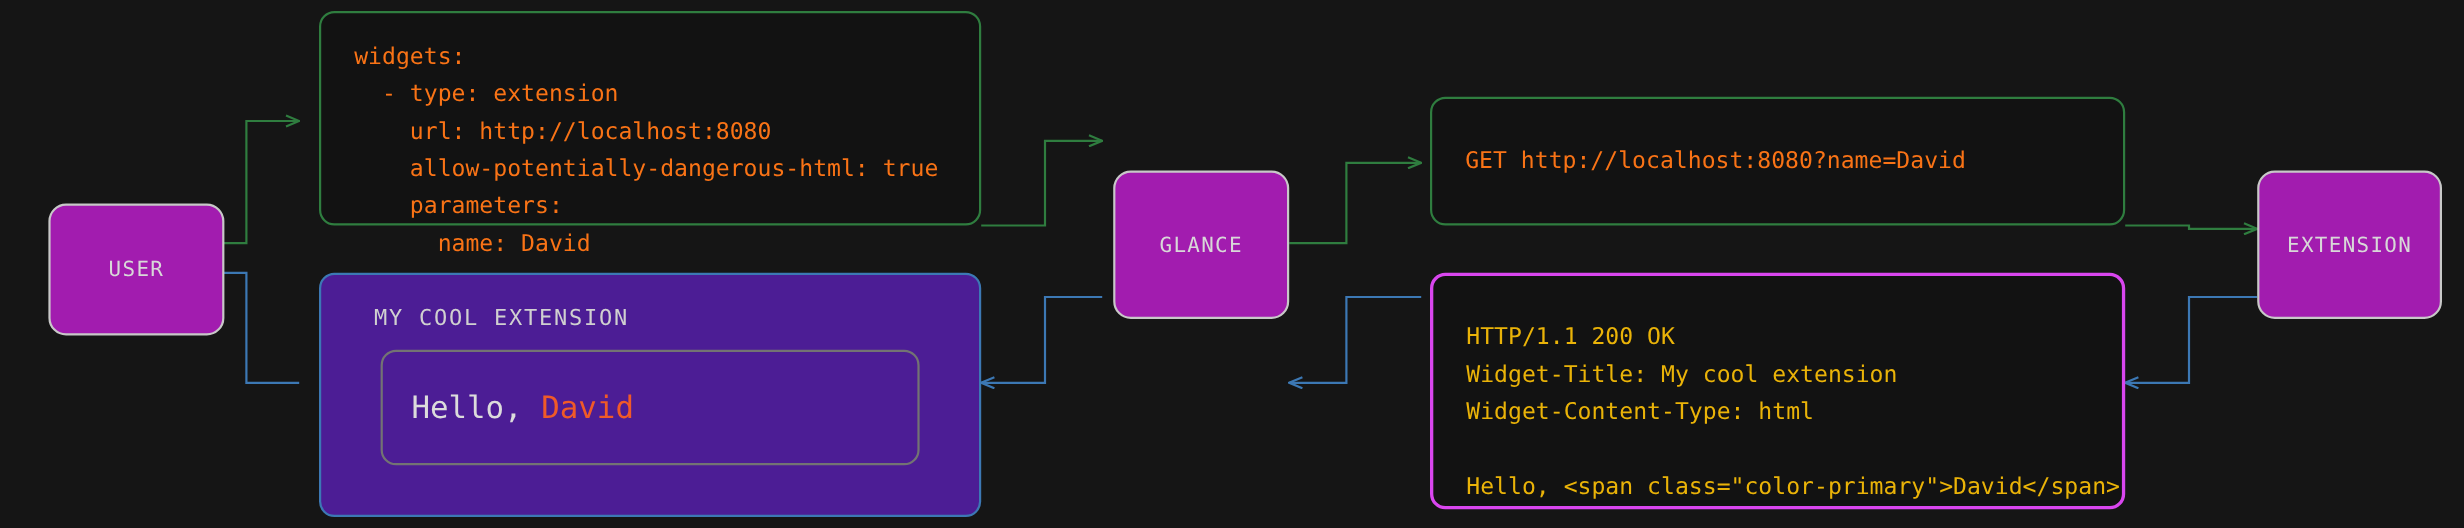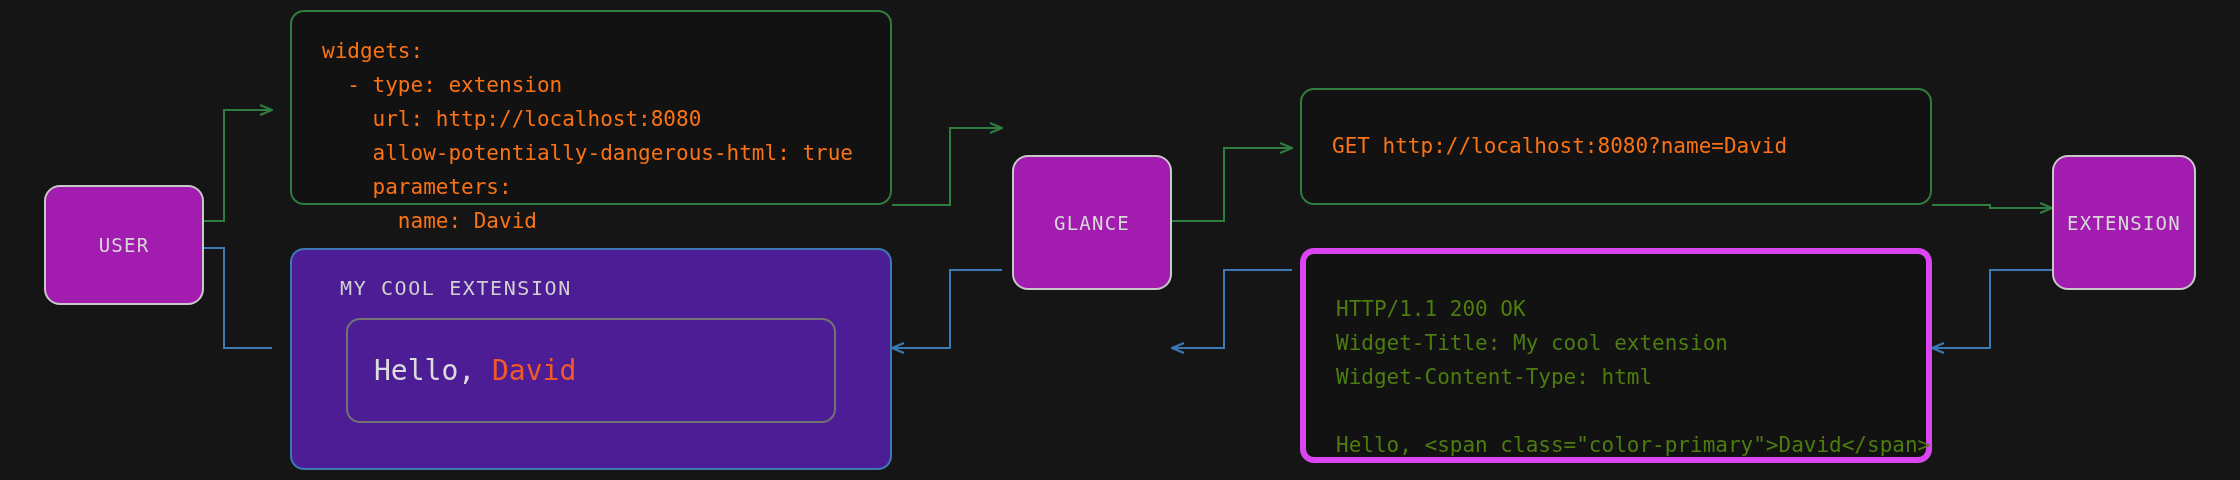--- a/index.html
+++ b/index.html
@@ -39,21 +39,21 @@
     position: absolute;
     border-radius: 14px;
     background: #121212;
     font-family: "DejaVu Sans Mono", monospace;
     font-size: 21px;
     line-height: 1.62;
     white-space: pre;
     padding: 22px 30px;
   }
   .codebox.green { border: 2px solid #2f7d3f; color: #f97316; }
-  .codebox.blue  { border: 6px solid #d946ef; color: #4d7c0f; }
+  .codebox.blue  { border: 3px solid #d946ef; color: #eab308; }
   .widgetpanel {
     position: absolute;
     border: 2px solid #3c78b4;
     border-radius: 14px;
     background: #4c1d95;
     padding: 26px 30px;
   }
   .widget-title {
     color: #d0d0d0;
     font-family: "DejaVu Sans Mono", monospace;
@@ -105,21 +105,21 @@
   </svg>
 
   <div class="node" style="left:12px; top:185px; width:160px; height:120px;margin-left:32px;">
     <span>USER</span>
   </div>
 
   <div class="node" style="left:1012px; top:155px; width:160px; height:135px;">
     <span>GLANCE</span>
   </div>
 
-  <div class="node" style="left:2052px; top:155px; width:144px; height:135px;">
+  <div class="node" style="left:2052px; top:155px; width:168px; height:135px;">
     <span>EXTENSION</span>
   </div>
 
   <div class="codebox green" style="left:290px; top:10px; width:602px; height:195px;">widgets:
   - type: extension
     url: http://localhost:8080
     allow-potentially-dangerous-html: true
     parameters:
       name: David</div>
 

